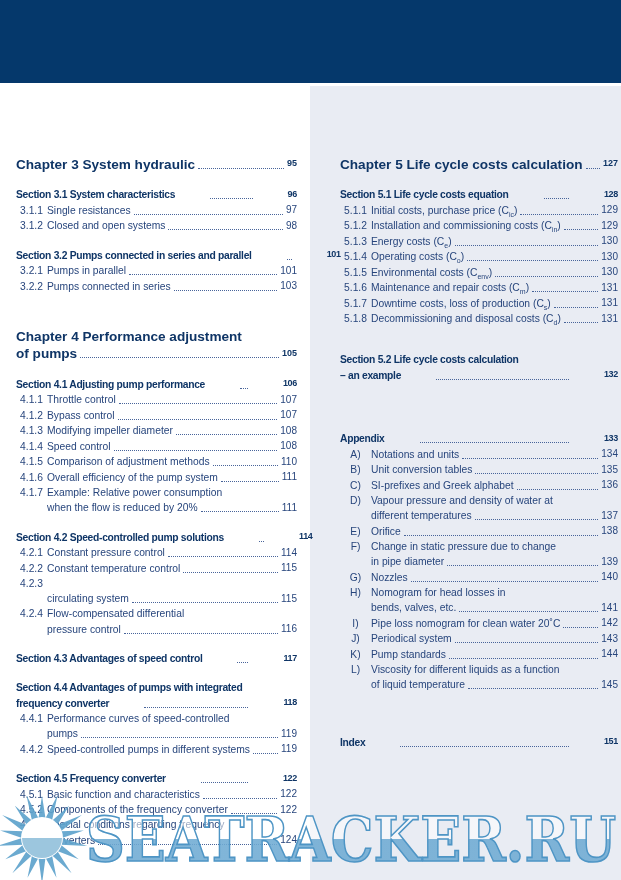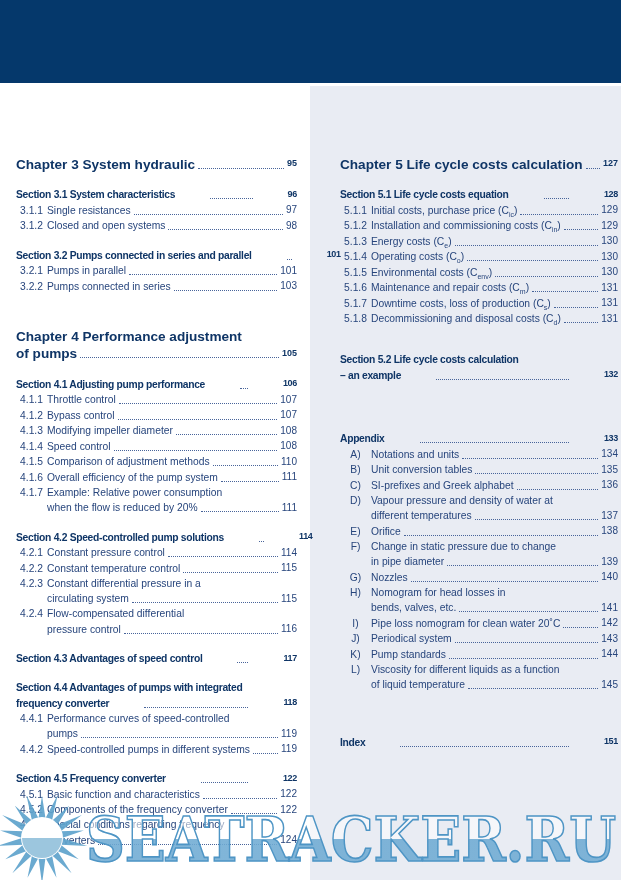--- a/index.html
+++ b/index.html
@@ -188,21 +188,20 @@
       <div class="row">
         <span class="num">4.2.2</span>
         <span class="txt">Constant temperature control</span>
         <span class="leader"></span>
         <span class="page">115</span>
       </div>
     </div>
     <div class="block item">
       <div class="row">
         <span class="num">4.2.3</span>
-        <span class="txt">Constant differential pressure in a</span>
       </div>
       <div class="row">
         <span class="num"></span>
         <span class="txt">circulating system</span>
         <span class="leader"></span>
         <span class="page">115</span>
       </div>
     </div>
     <div class="block item">
       <div class="row">

